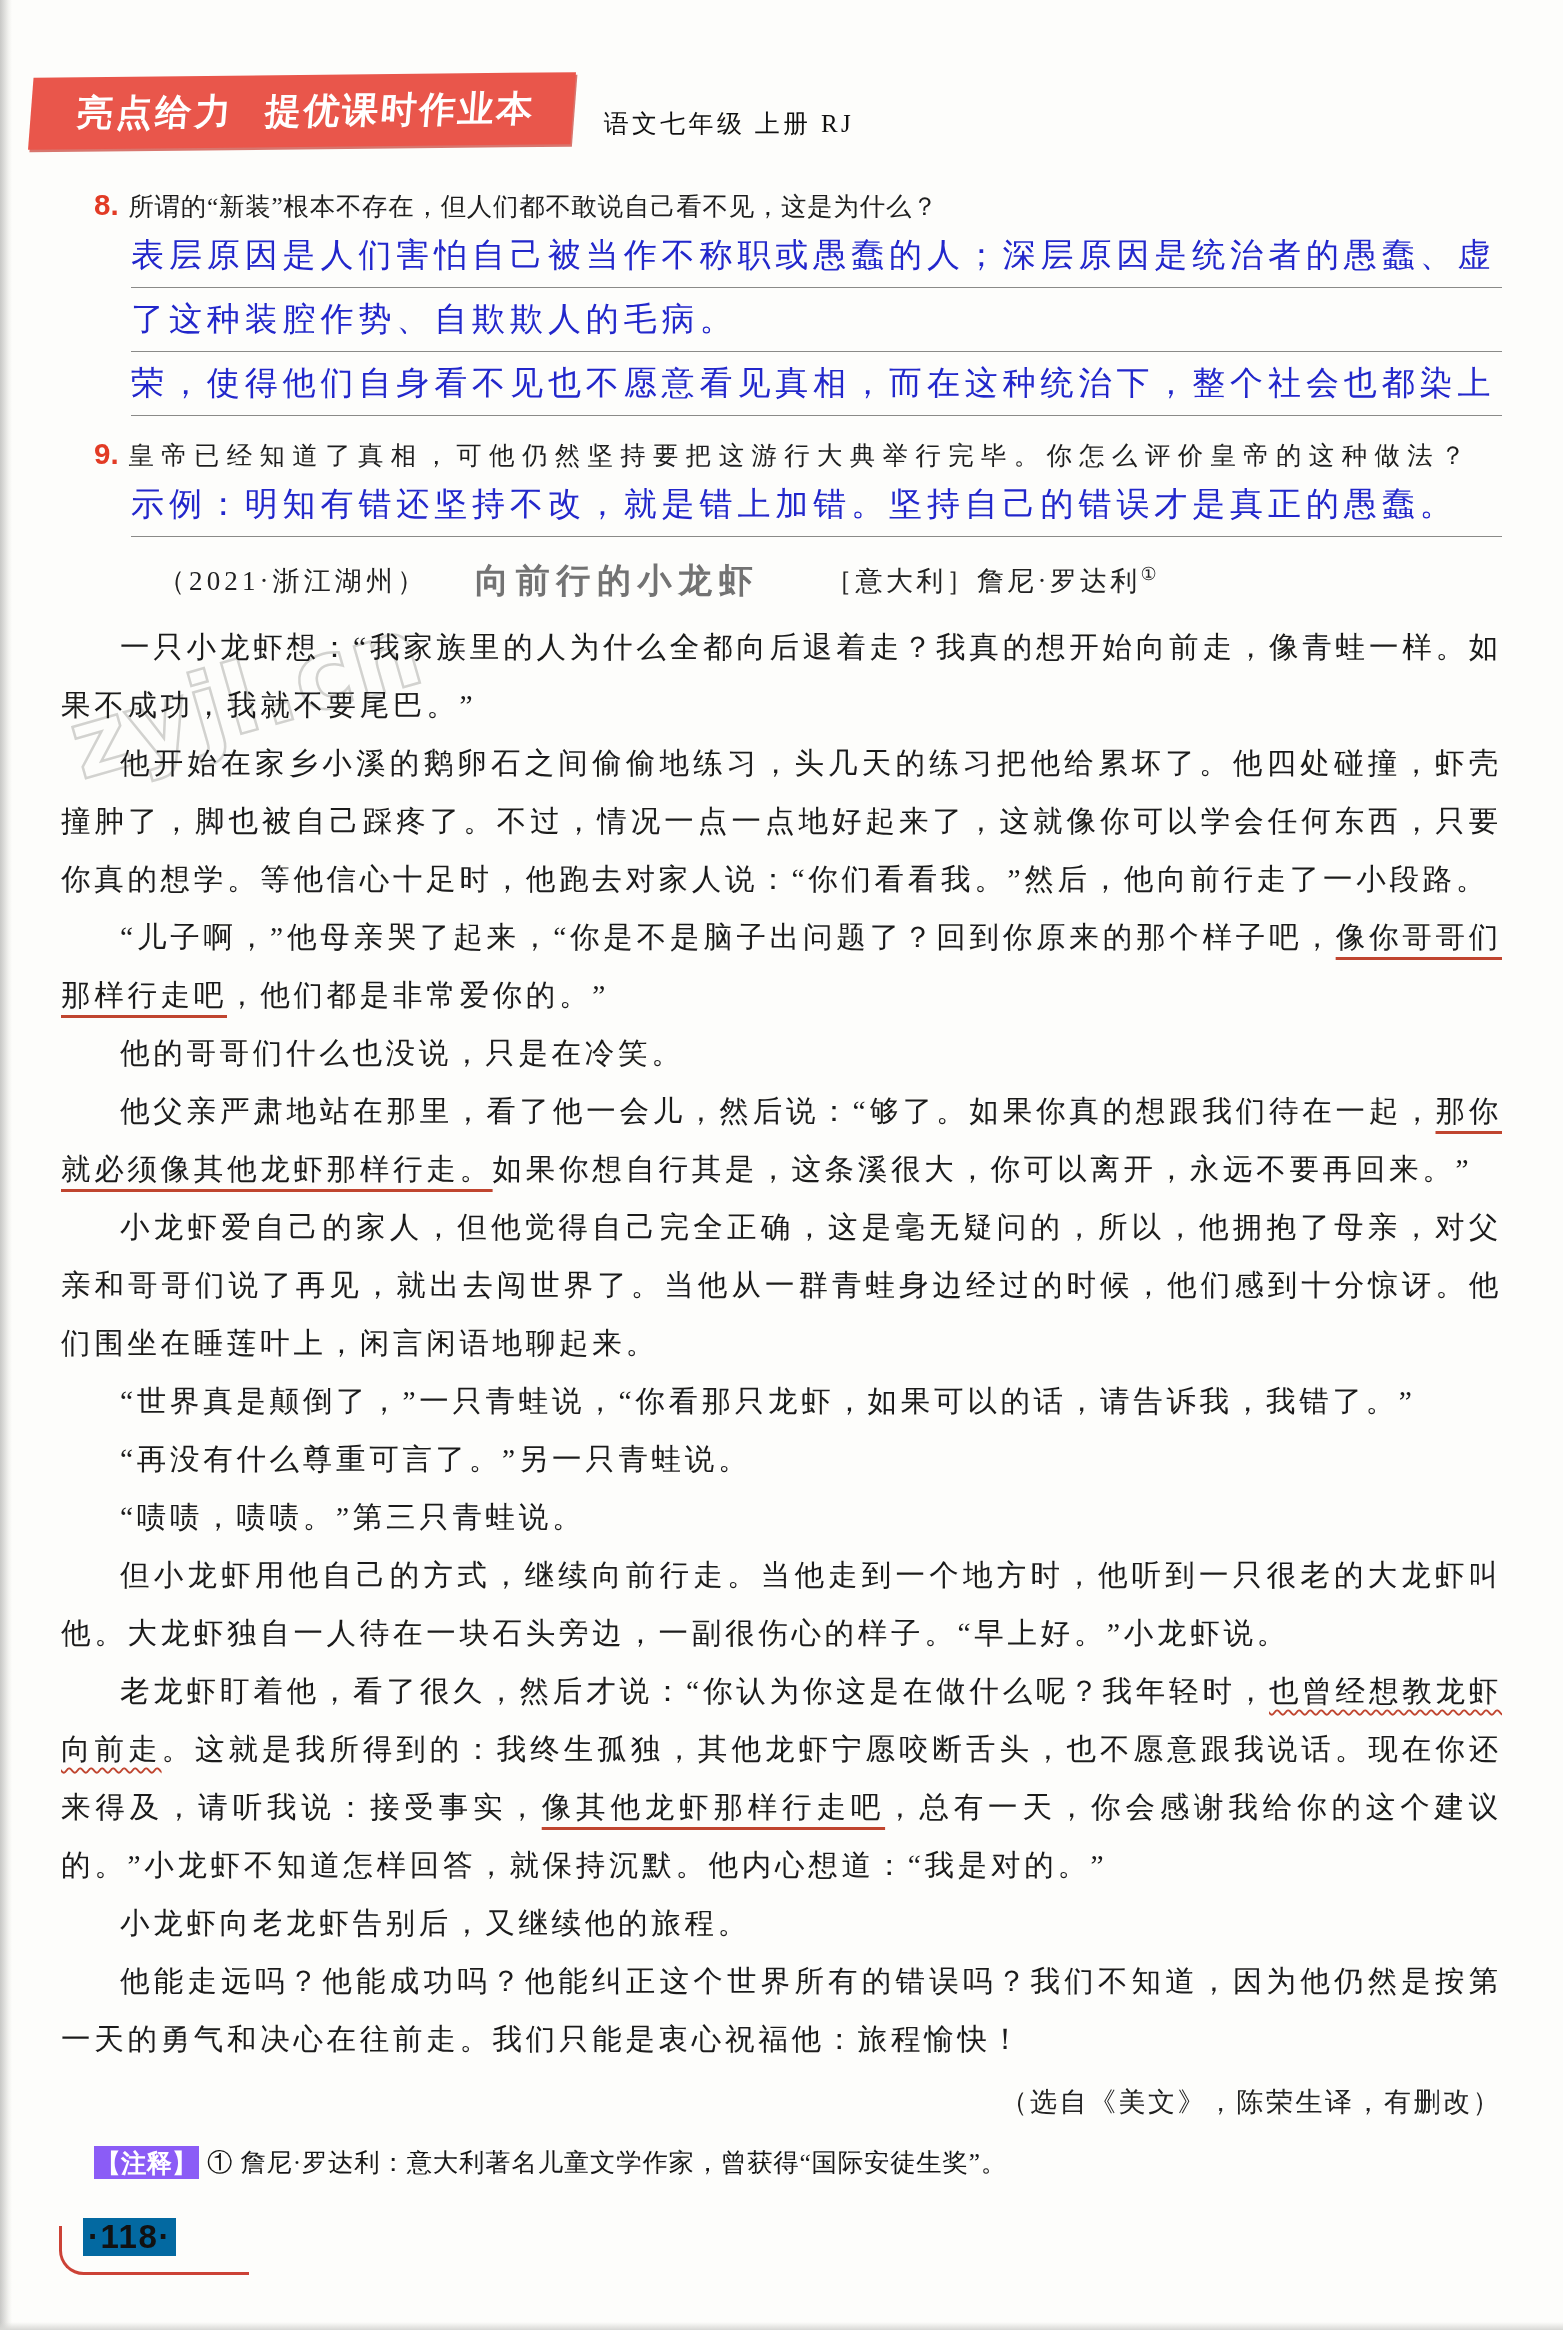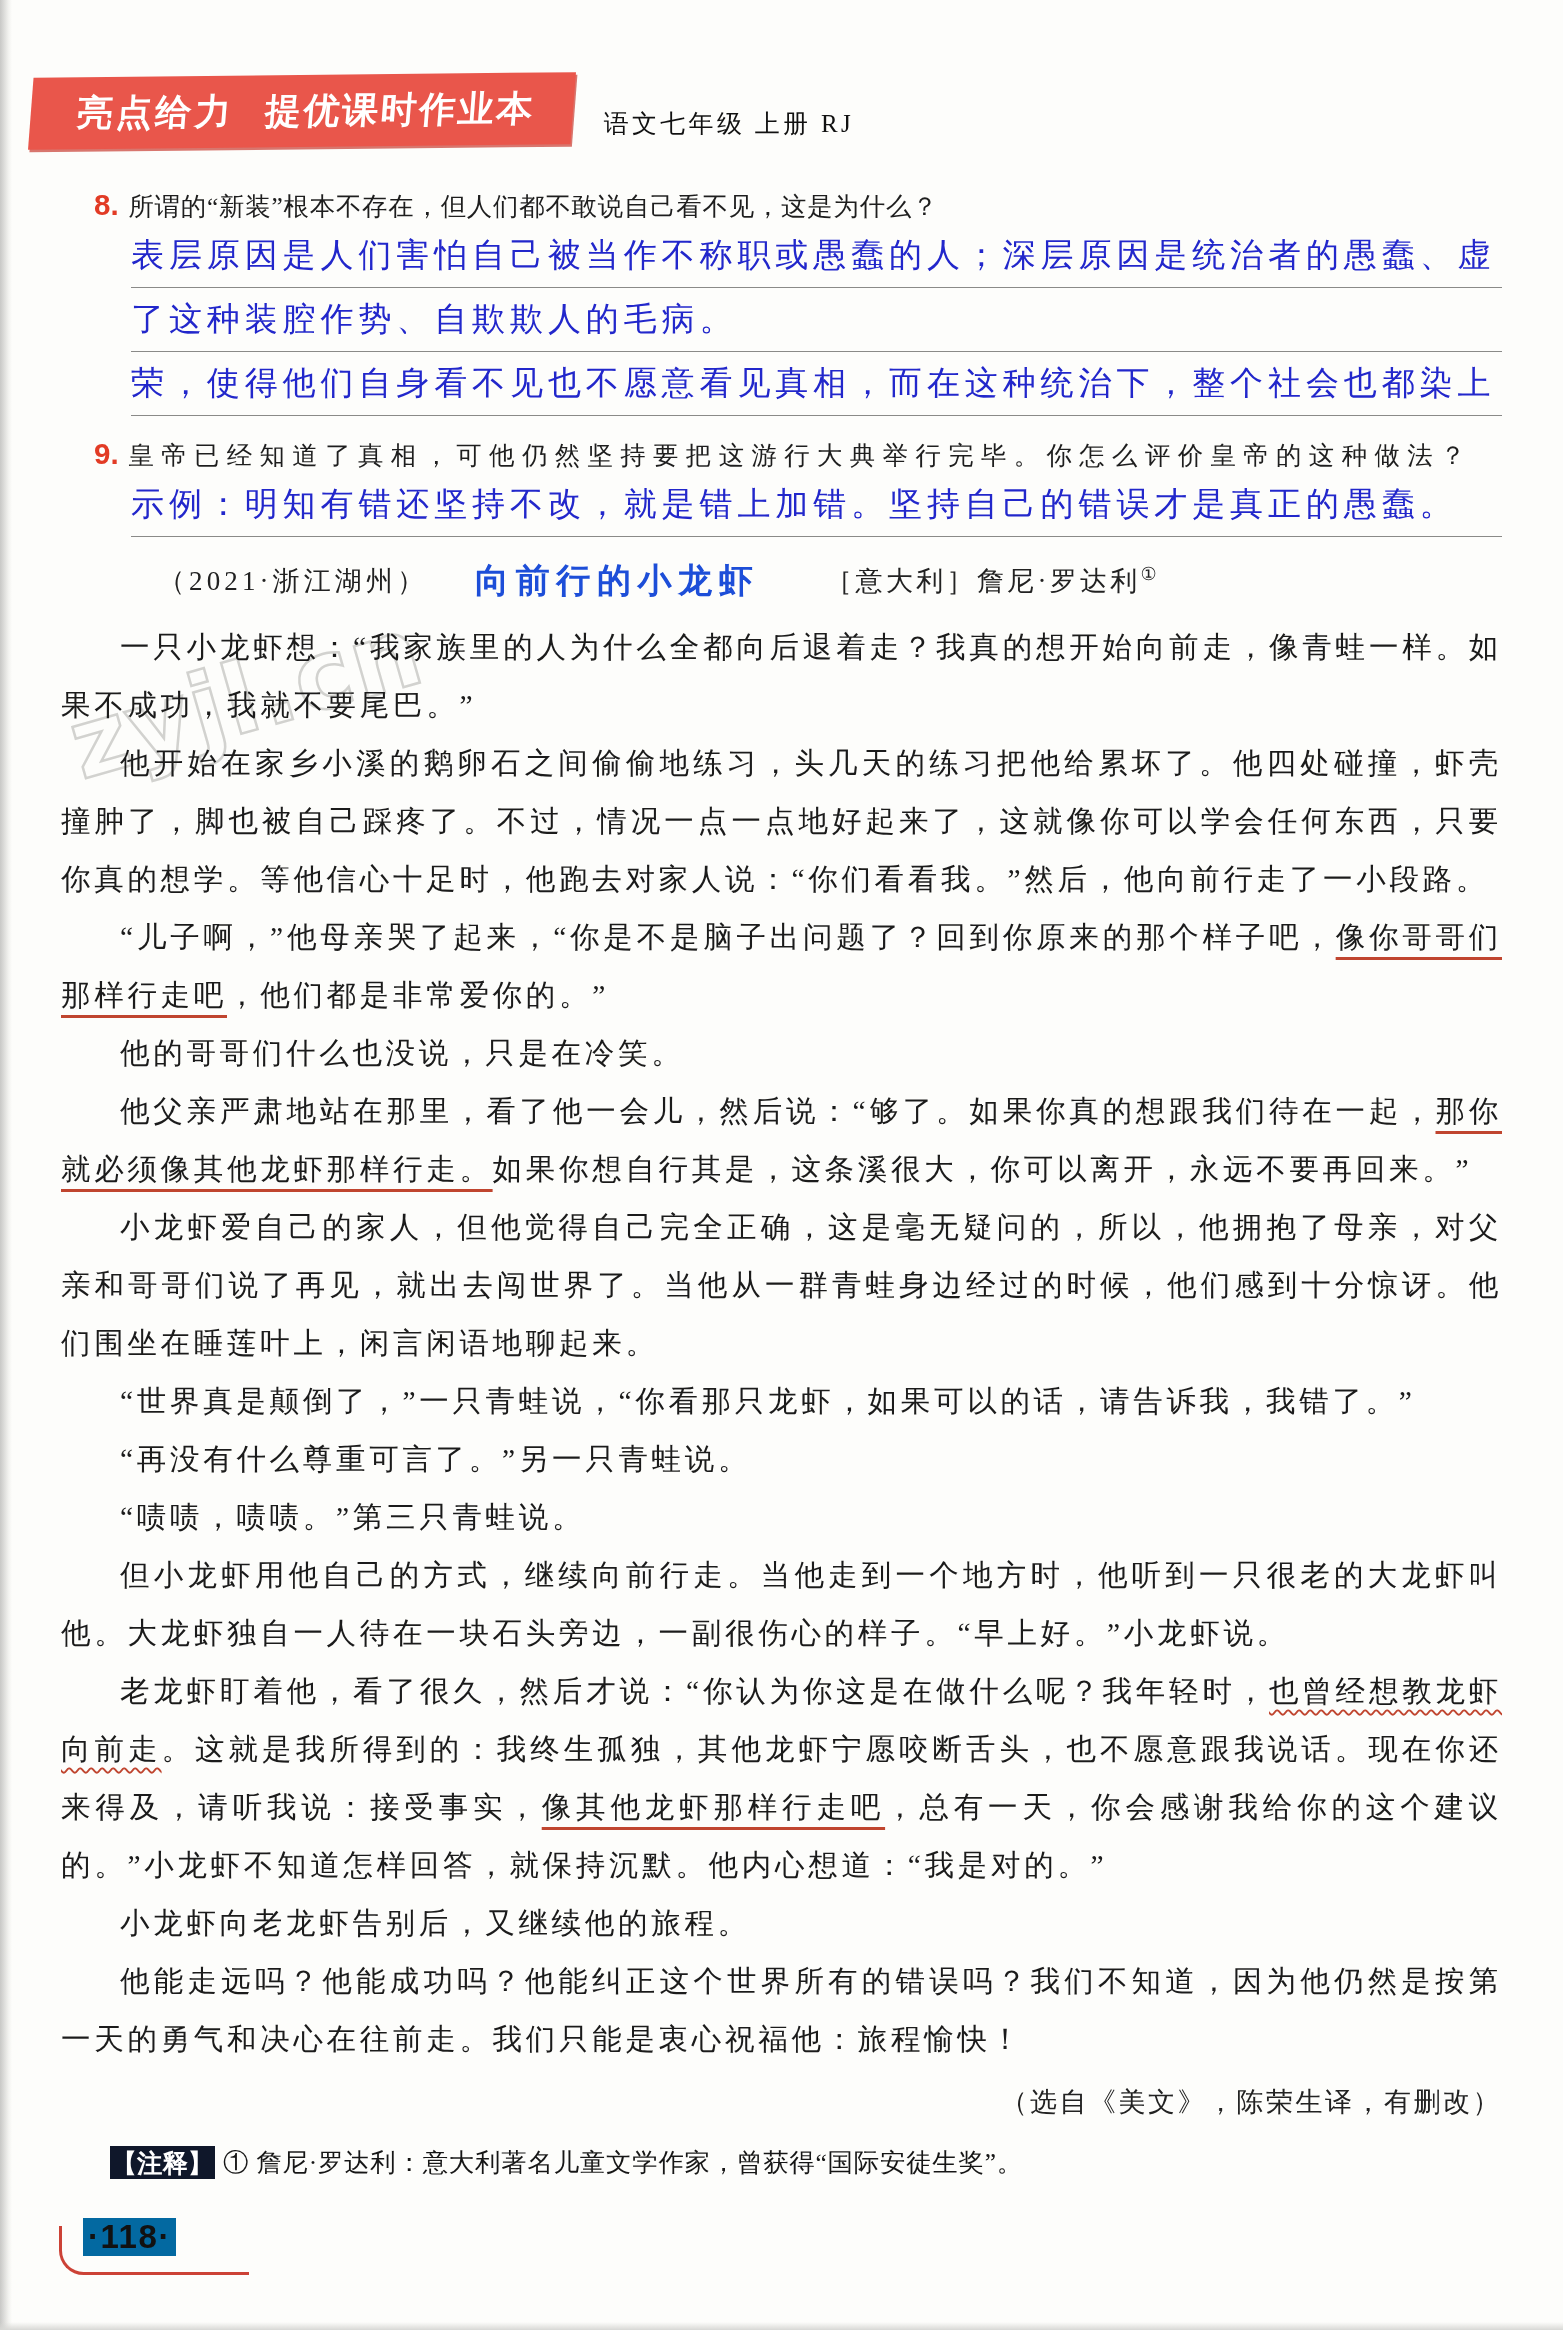--- a/index.html
+++ b/index.html
@@ -40,37 +40,37 @@
     white-space:nowrap; overflow:hidden;
   }
   .q8 { margin-top:11.5px; }
   .q9 { margin-top:21px; }
 
   
   .section-label { margin-top:72px; margin-left:33px; color:#e54a2e;
     font-size:34px; font-weight:bold; letter-spacing:1.6px; }
   .title-row { margin-top:21px; display:flex; align-items:center; margin-left:97px; }
   .source { font-size:27px; letter-spacing:4.1px; color:#222; }
-  .r-title { font-size:34px; font-weight:bold; letter-spacing:6.6px; margin-left:47px; color:#1d4ed8; }
+  .r-title { font-size:34px; font-weight:bold; letter-spacing:6.6px; margin-left:47px; color:#737373; }
   .author { font-size:27px; letter-spacing:3.3px; margin-left:66px; color:#222; }
   .author sup { font-size:18px; }
 
   .passage { margin-top:14.7px; }
   .passage p { margin:0; font-size:29.5px; letter-spacing:3.7px; line-height:58px;
     text-align:justify; text-indent:2em; color:#1b1b1b; }
   .u-solid { text-decoration:underline; text-decoration-color:#c0452f;
     text-decoration-thickness:2.5px; text-underline-offset:9.8px; }
   .u-wavy { text-decoration:underline wavy #c0452f 1.6px; text-underline-offset:8.2px; }
 
   .attribution { text-align:right; font-size:27px; letter-spacing:2.5px;
     line-height:58px; margin-top:4.9px; color:#222; }
   .note { margin-top:8.2px; margin-left:33px; font-size:25.4px; letter-spacing:0.8px;
     line-height:46px; color:#161616; }
-  .note-label { background:#0f172a; color:#fff; padding:2.5px 1.6px; font-weight:bold;
-    letter-spacing:0; margin-right:8.2px;margin-left:16px; }
+  .note-label { background:#8b5cf6; color:#fff; padding:2.5px 1.6px; font-weight:bold;
+    letter-spacing:0; margin-right:8.2px; }
 
   
   .footer { position:absolute; left:49px; top:2211px; width:262px; height:74px; }
   .hook { position:absolute; left:9.8px; top:14.7px; width:187px; height:46px;
     border-left:3.3px solid #cc4236; border-bottom:3.3px solid #cc4236;
     border-bottom-left-radius:24.6px; }
   .pagenum { position:absolute; left:34px; top:6.6px; font-family:"Liberation Sans", sans-serif;
     font-weight:bold; font-size:33px; color:#111; letter-spacing:1.6px; background:#0369a1; padding:0 4.9px; }
 
   .watermark { position:absolute; left:57px; top:693px; font-family:"DejaVu Sans", sans-serif;

